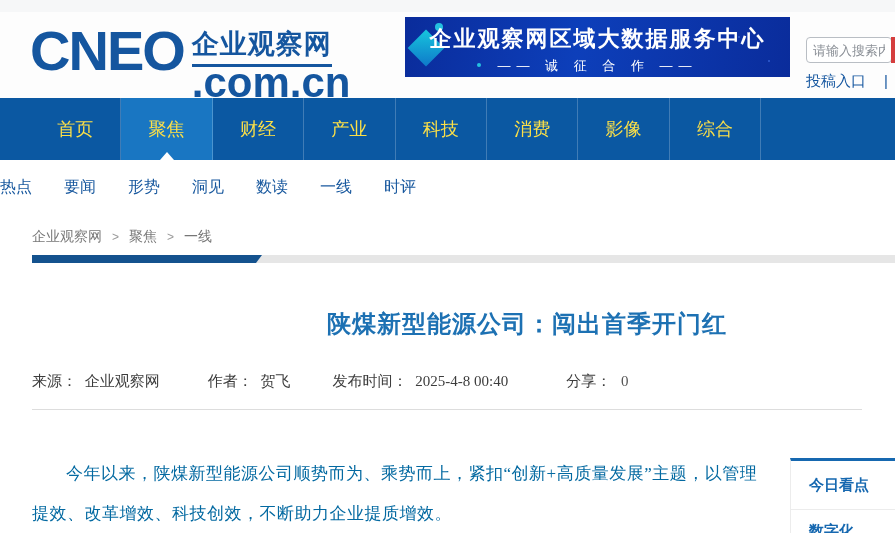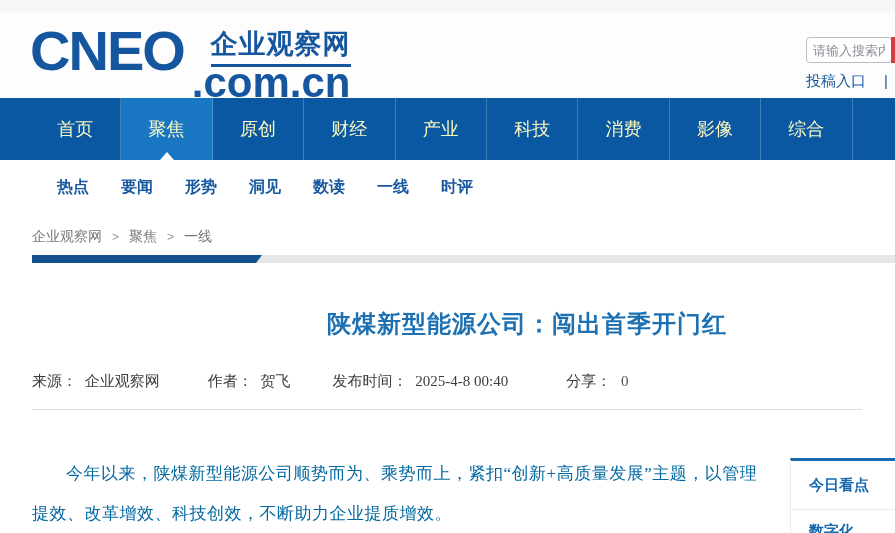--- a/index.html
+++ b/index.html
@@ -3,21 +3,21 @@
 <meta charset="utf-8">
 <style>
   * { margin:0; padding:0; box-sizing:border-box; }
   html,body { width:895px; height:533px; overflow:hidden; background:#fff;
     font-family:"Liberation Sans","DejaVu Sans",sans-serif; }
   body { position:relative; }
 
   
   .header { position:relative; height:98px; background:#fdfdfd; }
   .header::before { content:""; position:absolute; left:0; top:0; width:895px; height:12px; background:#f6f7f8; }
-  .logo { position:absolute; left:30px; top:18px; display:flex; align-items:flex-start; cursor:pointer;text-align:right; }
+  .logo { position:absolute; left:30px; top:18px; display:flex; align-items:flex-start; cursor:pointer; }
   .logo-cneo { font-size:56px; font-weight:800; color:#15569f; letter-spacing:-2px; line-height:66px; }
   .logo-right { margin-left:8px; margin-top:8px; color:#15569f; }
   .logo-sitename { font-size:27px; font-weight:700; letter-spacing:1px; border-bottom:3px solid #15569f; padding-bottom:2px; display:inline-block; }
   .logo-domain { font-size:42px; font-weight:800; letter-spacing:0px; line-height:32px; }
 
   .banner { position:absolute; left:405px; top:17px; width:385px; height:60px;
     background:linear-gradient(100deg,#0a2c9b 0%,#0d3fba 45%,#0a2c9b 100%);
     color:#fff; text-align:center; overflow:hidden; cursor:pointer; }
   .banner::before { content:""; position:absolute; left:8px; top:18px; width:26px; height:26px;
     background:linear-gradient(135deg,#19e0e8,#0f86d0); transform:rotate(45deg); opacity:.85; }
@@ -30,28 +30,28 @@
     border:1px solid #b9bec4; border-radius:4px; background:#fff; padding:0 6px;
     font-size:13px; color:#555; outline:none; }
   .search-box::placeholder { color:#8a8f96; }
   .search-btn { position:absolute; left:891px; top:37px; width:14px; height:26px; background:#d53e3e; border:none; cursor:pointer; }
   .submit-row { position:absolute; left:806px; top:72px; font-size:15px; color:#15569f; display:flex; gap:18px; }
   .submit-link { cursor:pointer; }
   .submit-sep { color:#15569f; }
 
   
   .nav { height:62px; background:#0b58a2; display:flex; padding-left:30px; width:990px; }
-  .nav-item { width:91.4px; line-height:62px; text-align:center; color:#fef9c3; font-size:18px;
+  .nav-item { width:91.4px; line-height:62px; text-align:center; color:#fde047; font-size:18px;
     border-right:1px solid rgba(255,255,255,.22); cursor:pointer; position:relative; flex:none; }
   .nav-item.active { background:#1976c2; }
   .nav-item.active::after { content:""; position:absolute; left:50%; bottom:0; transform:translateX(-50%);
     width:0; height:0; border-left:7px solid transparent; border-right:7px solid transparent; border-bottom:8px solid #fff; }
 
   
-  .subnav { height:54px; display:flex; align-items:center; padding-left:57px; gap:32px; background:#fff;font-weight:bold; }
+  .subnav { height:54px; display:flex; align-items:center; gap:32px; background:#fff; }
   .subnav-item { font-size:16px; color:#18589e; cursor:pointer; }
 
   
   .crumb-wrap { padding:14px 0 0 32px; }
   .crumbs { font-size:14px; color:#777; display:flex; gap:10px; align-items:center; }
   .crumb { cursor:pointer; }
   .crumb-sep { color:#999; font-size:12px; }
   .crumb-bar { margin-top:9px; height:8px; width:863px; background:#e6e6e6; position:relative; }
   .crumb-bar-blue { position:absolute; left:0; top:0; width:230px; height:8px; background:#14528e;
     clip-path:polygon(0 0,100% 0,calc(100% - 6px) 100%,0 100%); }
@@ -81,34 +81,37 @@
 
 <div class="header">
   <div class="logo">
     <span class="logo-cneo">CNEO</span>
     <span class="logo-right">
       <span class="logo-sitename">企业观察网</span><br>
       <span class="logo-domain">.com.cn</span>
     </span>
   </div>
 
+  <div class="banner">
+    <div class="banner-title">企业观察网区域大数据服务中心</div>
+    <div class="banner-sub">—— 诚 征 合 作 ——</div>
+  </div>
 
   <input class="search-box" type="text" placeholder="请输入搜索内容" style="">
   <button class="search-btn"></button>
 
   <div class="submit-row">
     <span class="submit-link">投稿入口</span>
     <span class="submit-sep">|</span>
   </div>
 </div>
 
 <div class="nav">
   <div class="nav-item">首页</div>
   <div class="nav-item active">聚焦</div>
-  <div class="nav-item">原创</div>
   <div class="nav-item">财经</div>
   <div class="nav-item">产业</div>
   <div class="nav-item">科技</div>
   <div class="nav-item">消费</div>
   <div class="nav-item">影像</div>
   <div class="nav-item">综合</div>
 </div>
 
 <div class="subnav">
   <span class="subnav-item">热点</span>

